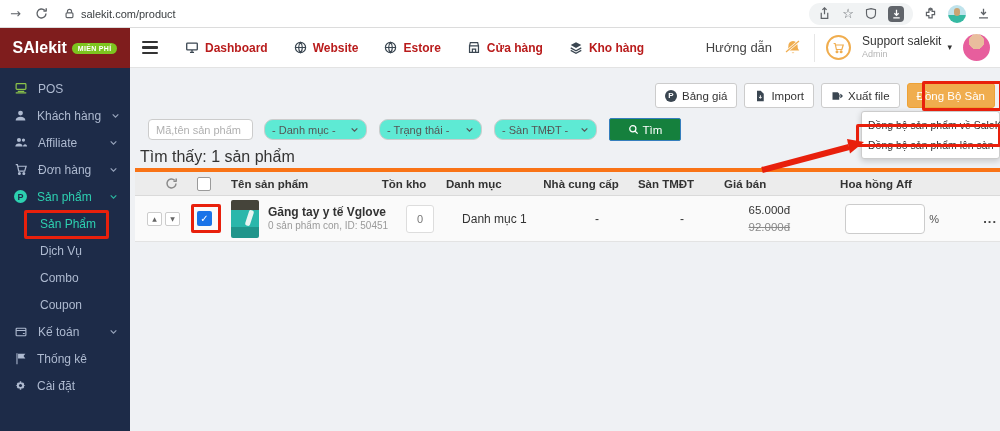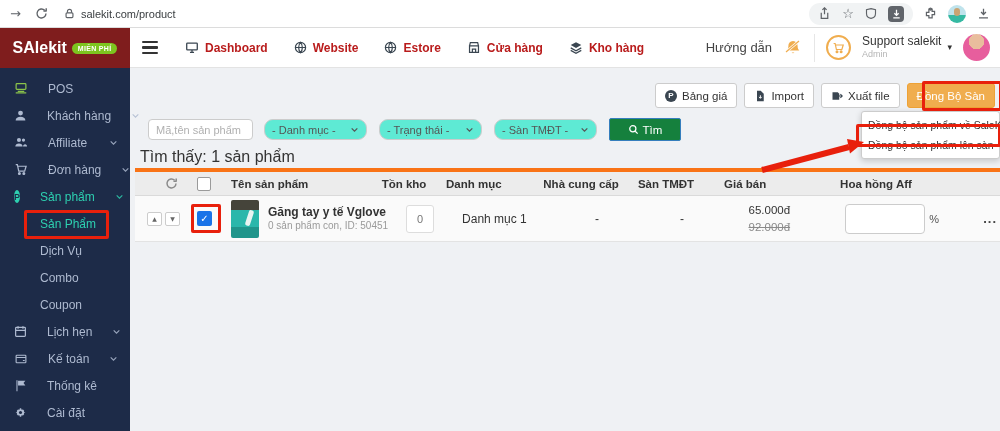--- a/index.html
+++ b/index.html
@@ -38,21 +38,21 @@
   .cart-circle{width:25px;height:25px;border:2px solid #f0ad4e;border-radius:50%;display:flex;align-items:center;justify-content:center;color:#f0ad4e}
   .user-block{display:flex;align-items:center;gap:4px}
   .user-texts{display:flex;flex-direction:column;line-height:1.15}
   .user-name{font-size:12px;color:#333}
   .user-role{font-size:9px;color:#b5b5b5}
   .caret{font-size:9px;color:#333;margin-left:2px}
   .avatar{width:27px;height:27px;border-radius:50%;background:radial-gradient(circle at 50% 28%,#e9bd9d 0 32%,#e75e9d 33% 100%)}
 
   
   .sidebar{position:absolute;top:68px;left:0;bottom:0;width:130px;background:#1d2b48;padding-top:7px;z-index:1}
-  .side-item{height:27px;display:flex;align-items:center;gap:20px;padding:0 12px 0 14px;color:#aebad0;font-size:12px}
+  .side-item{height:27px;display:flex;align-items:center;gap:10px;padding:0 12px 0 14px;color:#aebad0;font-size:12px}
   .side-item svg{flex:0 0 auto}
   .side-item .lbl{flex:1;white-space:nowrap}
   .side-item.active{color:#2dd0b0}
   .pos-ic{color:#8bc34a}
   .sub-item{height:27px;display:flex;align-items:center;padding-left:40px;color:#aebad0;font-size:12px}
   .sub-item.active{color:#2dd0b0}
   .chev-dn{opacity:.85}
   .p-circle{width:13px;height:13px;border-radius:50%;background:#2dd0b0;color:#1d2b48;font-size:9px;font-weight:bold;display:flex;align-items:center;justify-content:center}
 
   
@@ -295,30 +295,20 @@
   <div class="sub-item">
       <span>Dịch Vụ</span>
     </div>
   <div class="sub-item">
       <span>Combo</span>
     </div>
   <div class="sub-item">
       <span>Coupon</span>
     </div>
   <div class="side-item">
-    <svg width="13" height="13" viewBox="0 0 16 16" fill="none" stroke="currentColor" stroke-width="1.5">
-        <rect x="2" y="3" width="12" height="11" rx="1"></rect>
-        <path d="M2 6.5h12M5 1.5v3M11 1.5v3"></path>
-      </svg>
-    <span class="lbl">Lịch hẹn</span>
-    <svg class="chev-dn" width="9" height="9" viewBox="0 0 16 16" fill="none" stroke="currentColor" stroke-width="2">
-        <path d="M3 6l5 5 5-5"></path>
-      </svg>
-  </div>
-  <div class="side-item">
     <svg width="14" height="12" viewBox="0 0 16 16" fill="none" stroke="currentColor" stroke-width="1.5">
         <rect x="1.5" y="3" width="13" height="10" rx="1"></rect>
         <path d="M1.5 6h13M10.5 10h2.5"></path>
       </svg>
     <span class="lbl">Kế toán</span>
     <svg class="chev-dn" width="9" height="9" viewBox="0 0 16 16" fill="none" stroke="currentColor" stroke-width="2">
         <path d="M3 6l5 5 5-5"></path>
       </svg>
   </div>
   <div class="side-item">

